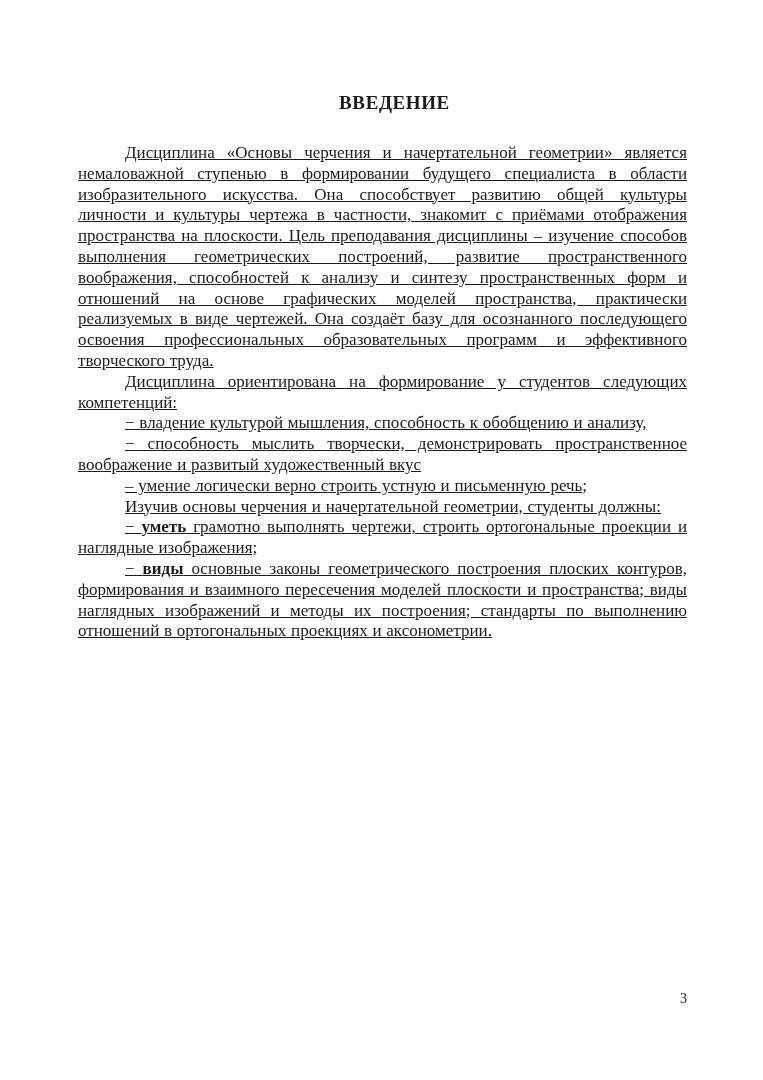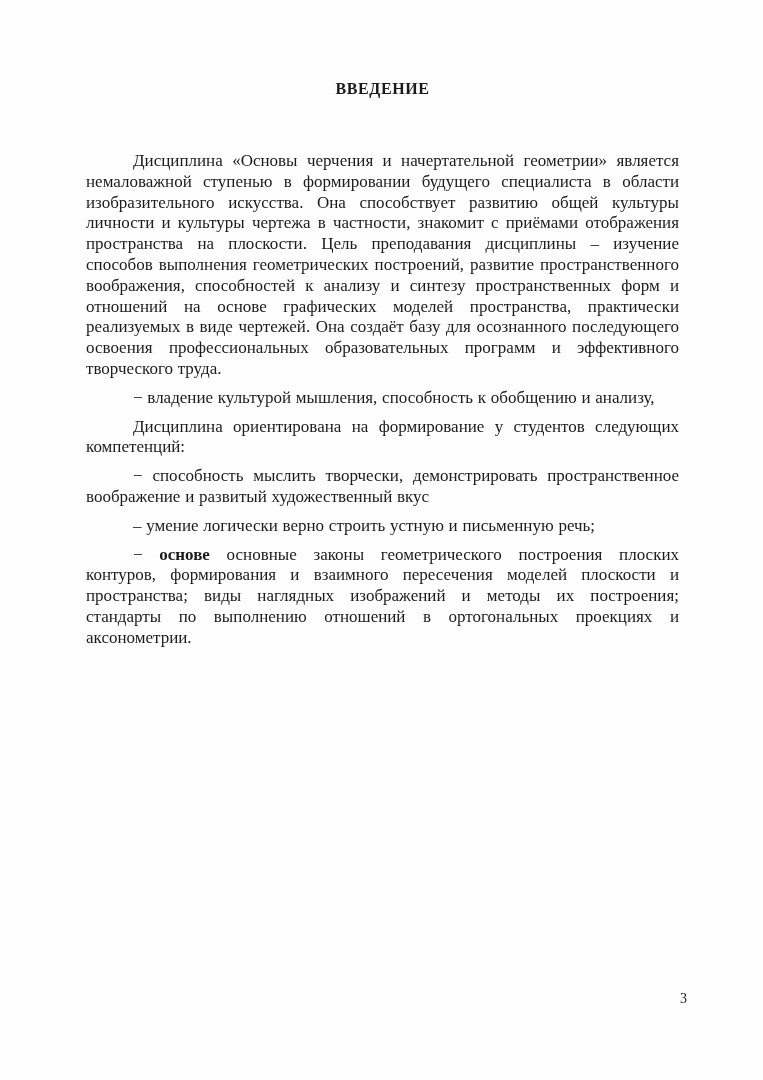--- a/index.html
+++ b/index.html
@@ -15,39 +15,40 @@
   .page {
     position: absolute;
     inset: 0;
     background: #fefefe;
   }
   .doc-title {
     position: absolute;
     top: 80px;
     left: 78px;
     width: 609px;
-    margin: 0;
+    margin: 12px;
     text-align: center;
-    font-size: 16px;
+    font-size: 19px;
     font-weight: 700;
     letter-spacing: 0.6px;
   }
   .text-block {
     position: absolute;
     top: 143px;
     left: 78px;
     width: 609px;
   }
   .text-block p {
-    margin: 8px;
+    margin: 0;
     font-size: 17px;
     line-height: 20.8px;
     text-align: justify;
     text-indent: 47px;
     word-spacing: 0.5px;
+    text-decoration: underline;
   }
   .b { font-weight: 700; }
   .page-number {
     position: absolute;
     top: 991px;
     left: 78px;
     width: 609px;
     text-align: right;
     font-size: 14px;
   }
@@ -56,29 +57,31 @@
 <body>
 
 <div class="page">
 
   <h1 class="doc-title">ВВЕДЕНИЕ</h1>
 
   <div class="text-block">
 
     <p>Дисциплина «Основы черчения и начертательной геометрии» является немаловажной ступенью в формировании будущего специалиста в области изобразительного искусства. Она способствует развитию общей культуры личности и культуры чертежа в частности, знакомит с приёмами отображения пространства на плоскости. Цель преподавания дисциплины – изучение способов выполнения геометрических построений, развитие пространственного воображения, способностей к анализу и синтезу пространственных форм и отношений на основе графических моделей пространства, практически реализуемых в виде чертежей. Она создаёт базу для осознанного последующего освоения профессиональных образовательных программ и эффективного творческого труда.</p>
 
+    <p>Дисциплина ориентирована на формирование у студентов следующих компетенций:</p>
+
     <p>− владение культурой мышления, способность к обобщению и анализу,</p>
-
-    <p>Дисциплина ориентирована на формирование у студентов следующих компетенций:</p>
 
     <p>− способность мыслить творчески, демонстрировать пространственное воображение и развитый художественный вкус</p>
 
     <p>– умение логически верно строить устную и письменную речь;</p>
 
+    <p>Изучив основы черчения и начертательной геометрии, студенты должны:</p>
 
+    <p><span>− </span><span class="b">уметь</span><span> грамотно выполнять чертежи, строить ортогональные проекции и наглядные изображения;</span></p>
 
-    <p><span>− </span><span class="b">основе</span><span> основные законы геометрического построения плоских контуров, формирования и взаимного пересечения моделей плоскости и пространства; виды наглядных изображений и методы их построения; стандарты по выполнению отношений в ортогональных проекциях и аксонометрии.</span></p>
+    <p><span>− </span><span class="b">виды</span><span> основные законы геометрического построения плоских контуров, формирования и взаимного пересечения моделей плоскости и пространства; виды наглядных изображений и методы их построения; стандарты по выполнению отношений в ортогональных проекциях и аксонометрии.</span></p>
 
   </div>
 
   <div class="page-number">3</div>
 
 </div>
 
 </body></html>

